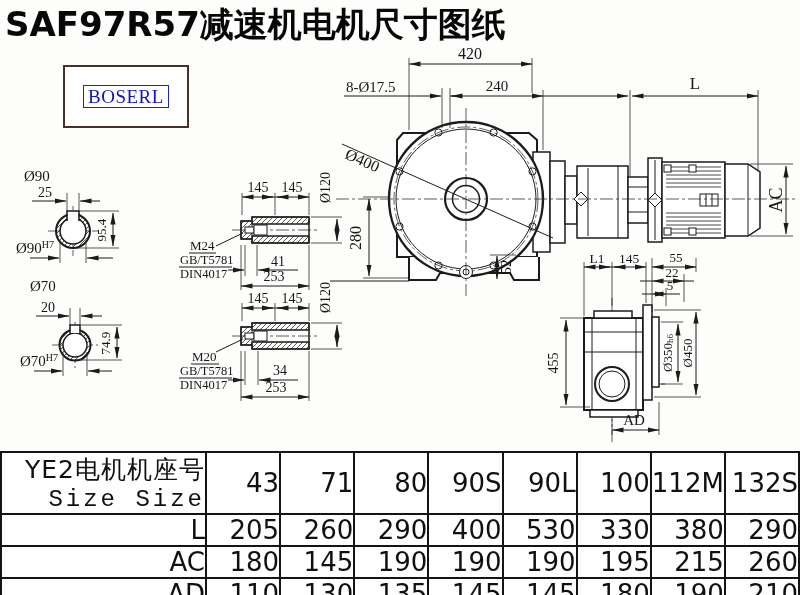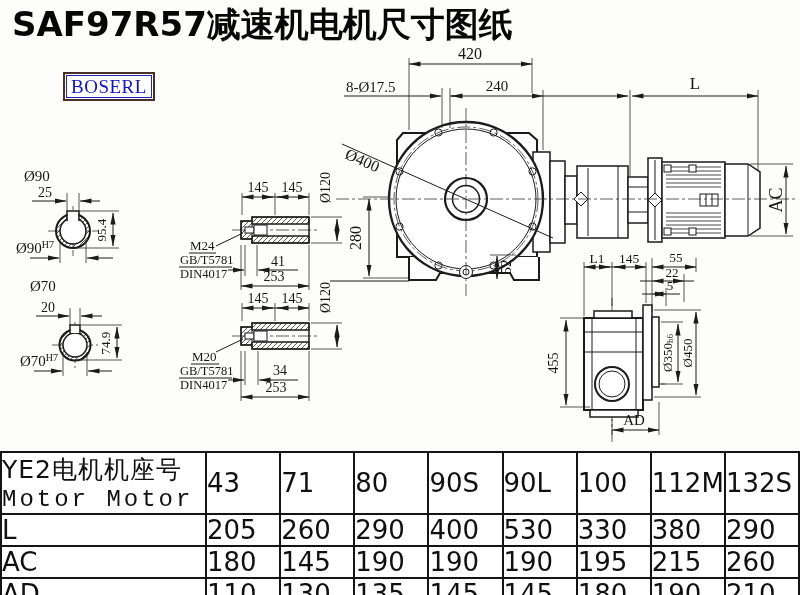--- a/index.html
+++ b/index.html
@@ -1,34 +1,34 @@
 <!DOCTYPE html>
 <html><head>
 <meta charset="utf-8">
 <style>
   html,body{margin:0;padding:0;background:#fff;}
   .page{position:relative;width:800px;height:595px;background:#fdfdfc;overflow:hidden;
         font-family:"DejaVu Sans","Liberation Sans",sans-serif;}
-  .title{position:absolute;left:12px;top:2px;font-size:34px;font-weight:bold;color:#070707;
+  .title{position:absolute;left:5px;top:2px;font-size:34px;font-weight:bold;color:#070707;
          letter-spacing:0px;white-space:nowrap;}
-  .logo{position:absolute;left:63px;top:72px;border:2px solid #47302a;padding:1px;background:#fff;}
+  .logo{position:absolute;left:63px;top:65px;border:2px solid #47302a;padding:18px;background:#fff;}
   .logo-in{border:1px solid #2323b4;padding:0 4px;font-family:"Liberation Serif","DejaVu Serif",serif;
            font-size:19px;line-height:21px;color:#1414bd;letter-spacing:0.5px;}
   svg{position:absolute;left:0;top:0;}
   svg .ln{stroke:#1b1b1b;stroke-width:1;fill:none;}
   svg .ln2{stroke:#1b1b1b;stroke-width:2;fill:none;}
   svg .ln15{stroke:#1b1b1b;stroke-width:1.5;fill:none;}
   svg .ext{stroke:#2a2a2a;stroke-width:0.8;fill:none;}
   svg .cl{stroke:#333;stroke-width:0.8;fill:none;stroke-dasharray:13 3 3 3;}
   svg .wf{fill:#ffffff;}
   svg .hf{fill:url(#hatch);}
   svg text{fill:#161616;font-family:"Liberation Serif","DejaVu Serif",serif;}
   .size-table{position:absolute;left:0;top:451px;width:800px;border-collapse:collapse;
               table-layout:fixed;background:#fff;}
-  .size-table td{border:2px solid #141414;text-align:left;vertical-align:middle;
+  .size-table td{border:2px solid #141414;text-align:right;vertical-align:middle;
                  font-size:26px;color:#101010;padding:0;height:27px;}
   .size-table tr:first-child td{height:50px;}
   .hdr-cn{font-size:25px;letter-spacing:1px;}
   .hdr-en{font-family:"Liberation Mono","DejaVu Sans Mono",monospace;font-size:24px;letter-spacing:3px;}
 </style>
 </head>
 <body>
 
 <div class="page">
 
@@ -338,21 +338,21 @@
   </svg>
 
   <table class="size-table">
     <colgroup>
         <col style="width:205px">
       </colgroup>
     <tbody>
       <tr>
         <td>
           <div class="hdr-cn">YE2电机机座号</div>
-          <div class="hdr-en">Motor Motor</div>
+          <div class="hdr-en">Size Size</div>
         </td>
       <td>43</td>
           <td>71</td>
           <td>80</td>
           <td>90S</td>
           <td>90L</td>
           <td>100</td>
           <td>112M</td>
           <td>132S</td>
         </tr>

